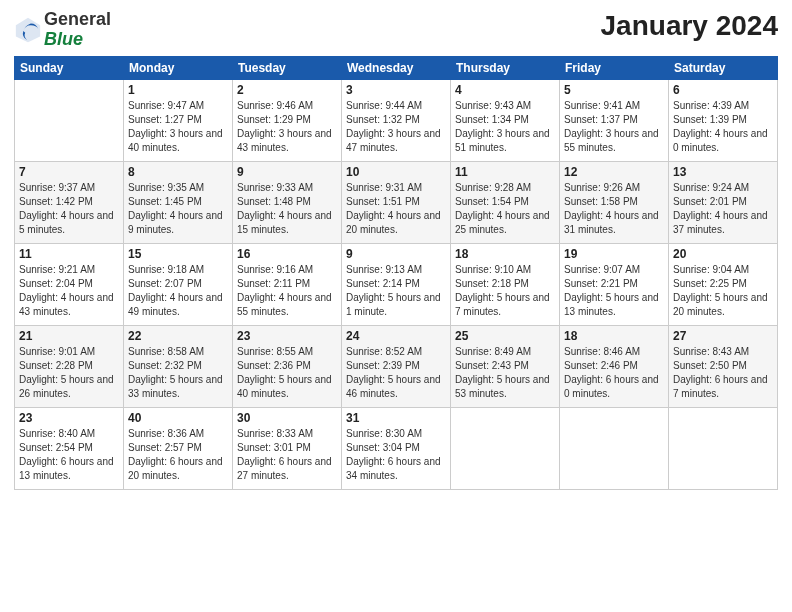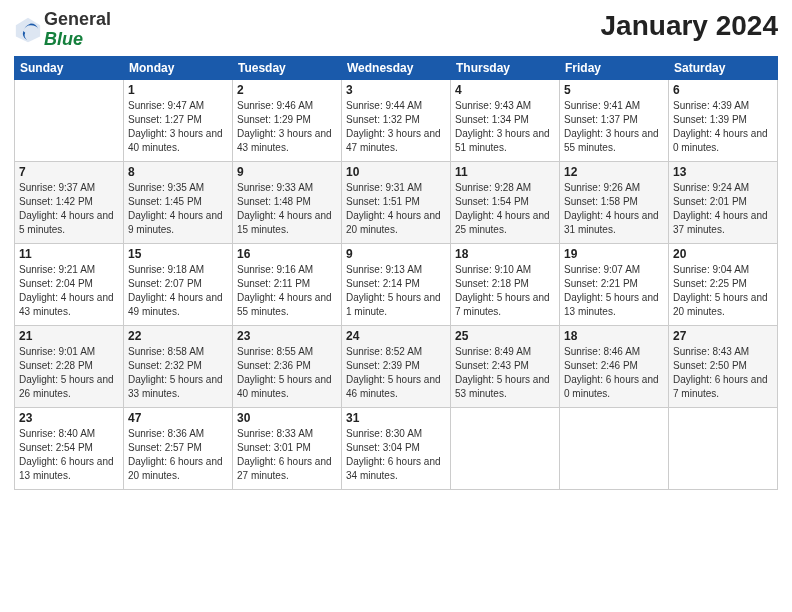--- a/index.html
+++ b/index.html
@@ -334,21 +334,21 @@
         </tr>
         <tr>
           <td>
             <span class="day-number">23</span>
             <div class="day-info">Sunrise: 8:40 AM
 Sunset: 2:54 PM
 Daylight: 6 hours
 and 13 minutes.</div>
           </td>
           <td>
-            <span class="day-number">47</span>
+            <span class="day-number">40</span>
             <div class="day-info">Sunrise: 8:36 AM
 Sunset: 2:57 PM
 Daylight: 6 hours
 and 20 minutes.</div>
           </td>
           <td>
             <span class="day-number">30</span>
             <div class="day-info">Sunrise: 8:33 AM
 Sunset: 3:01 PM
 Daylight: 6 hours

